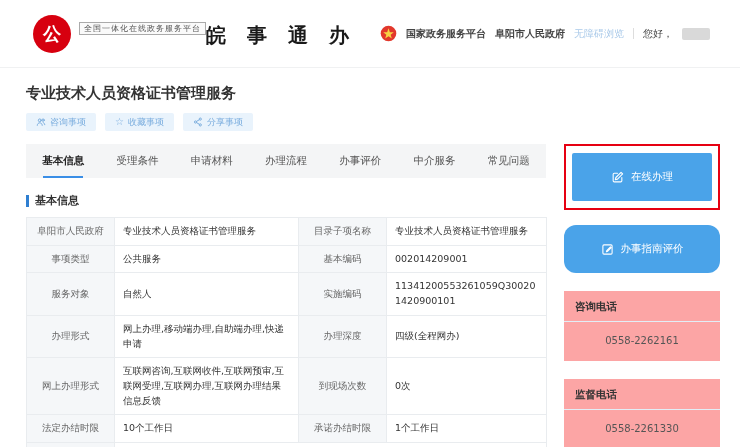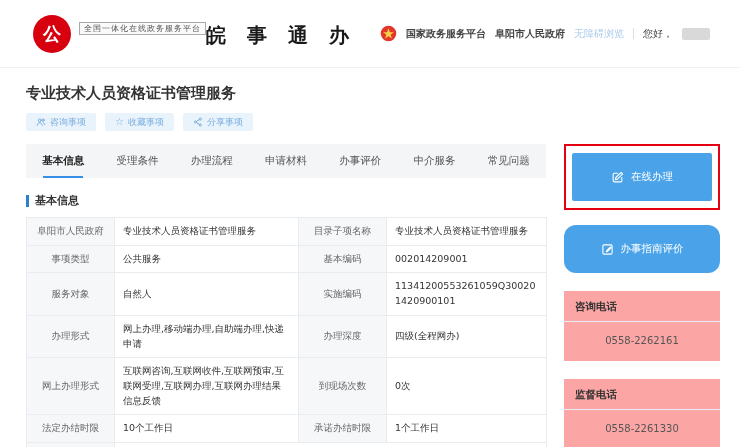--- a/index.html
+++ b/index.html
@@ -158,22 +158,22 @@
     </span>
   </div>
 
   <div class="content-row">
 
     <div class="main-col">
 
       <div class="tabbar">
         <div class="tab active">基本信息</div>
         <div class="tab">受理条件</div>
+        <div class="tab">申请材料</div>
         <div class="tab">办理流程</div>
-        <div class="tab">申请材料</div>
         <div class="tab">办事评价</div>
         <div class="tab">中介服务</div>
         <div class="tab">常见问题</div>
       </div>
 
       <div class="section-head">
         <span class="section-bar"></span>
         <span class="section-title">基本信息</span>
       </div>
 

